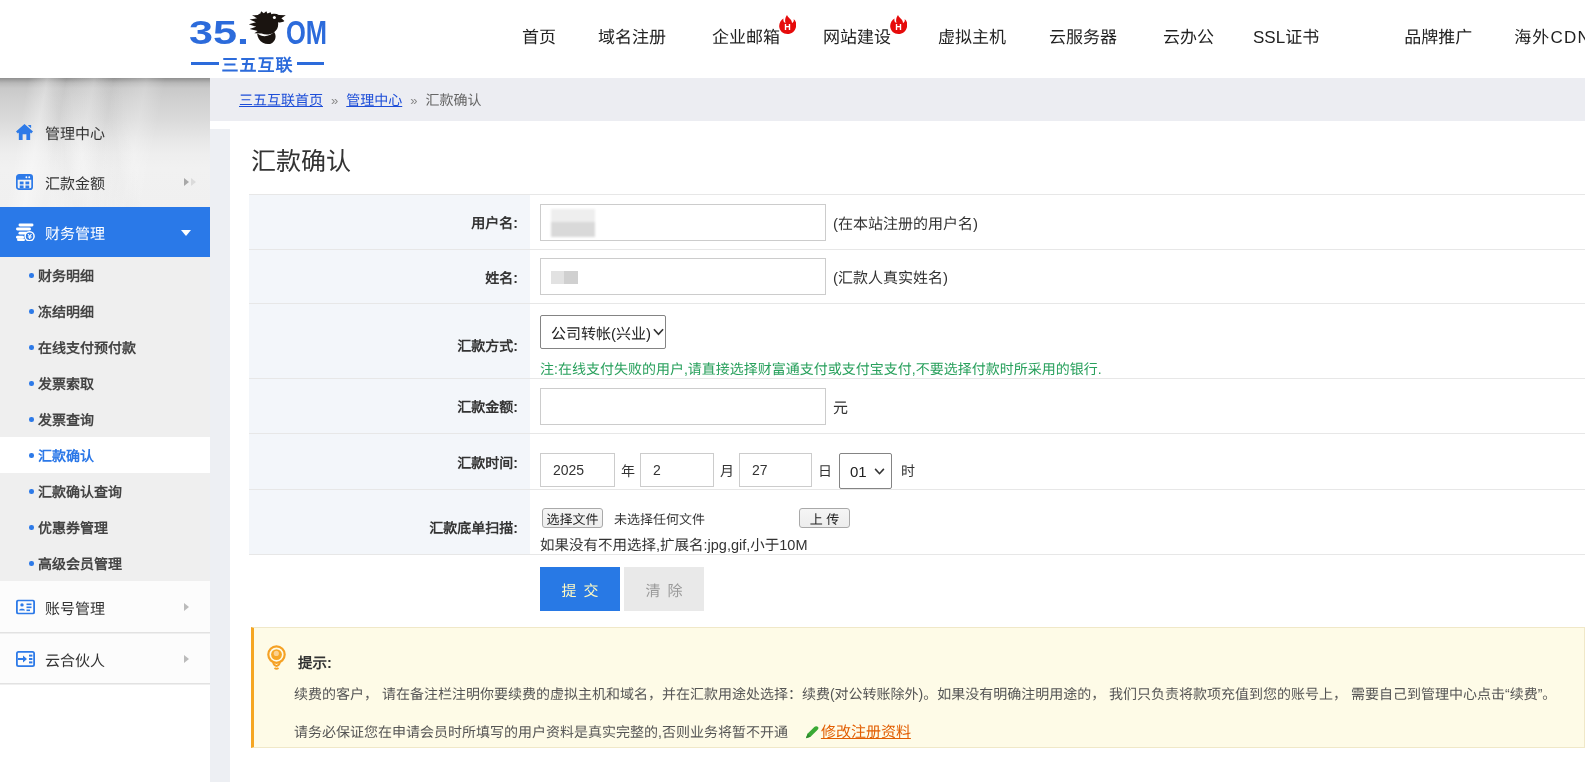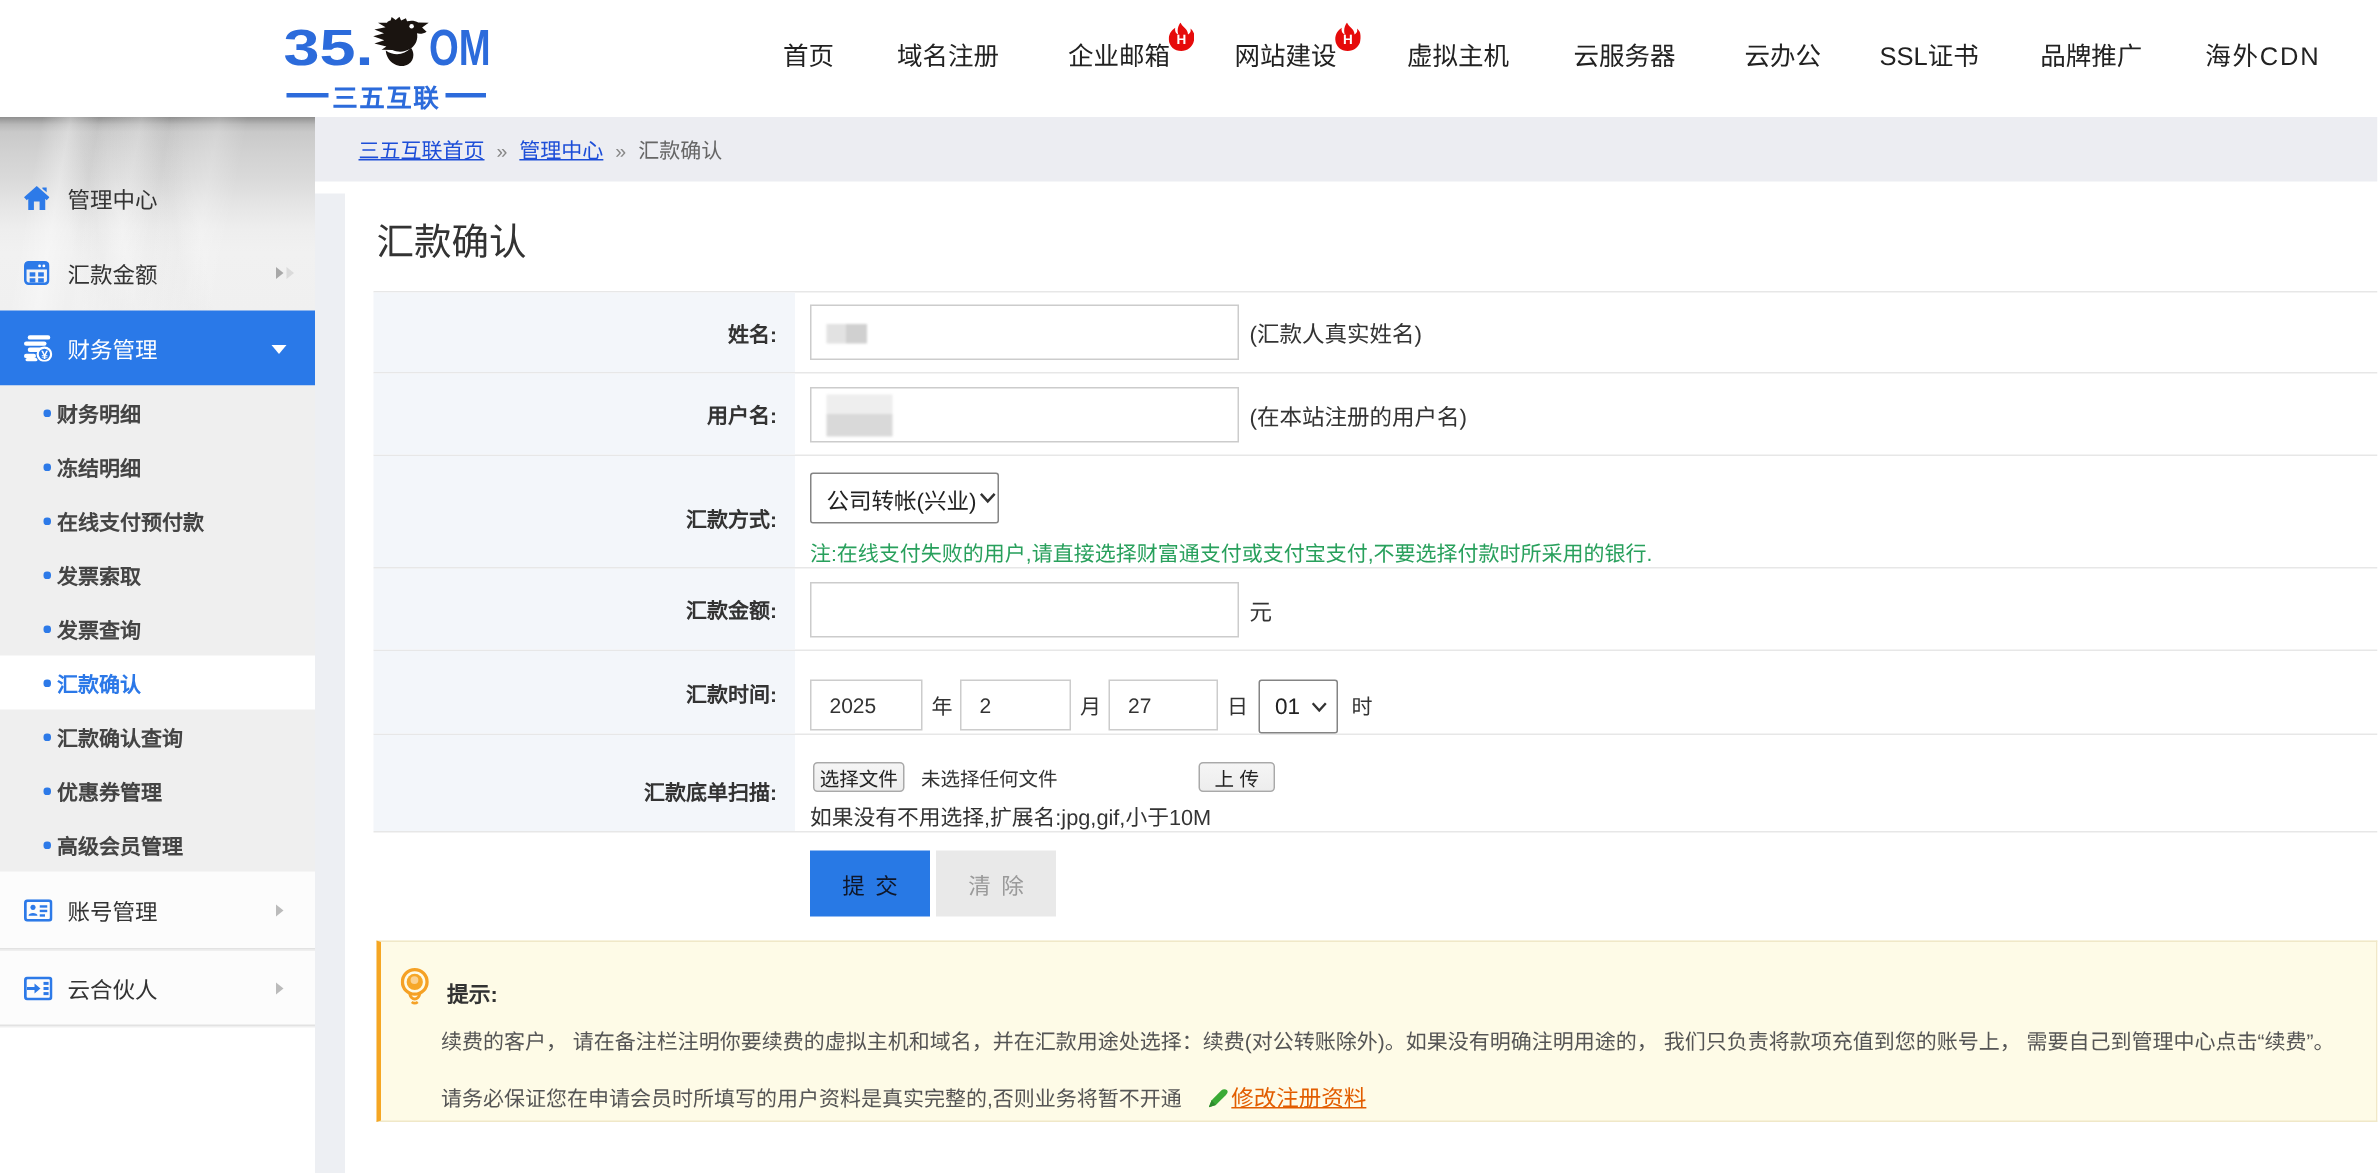--- a/index.html
+++ b/index.html
@@ -69,21 +69,21 @@
 .blur2 { position:absolute; left:10px; top:4px; width:44px; height:28px;
   background:linear-gradient(180deg,#eeeeee 0 46%,#d9d9d9 46% 100%); filter:blur(0.8px); }
 .sel { height:34px; border:1px solid #848484; border-radius:2px; background:#fff; display:inline-flex; align-items:center;
   padding:0 4px 0 10px; font-size:15px; color:#222; justify-content:space-between; white-space:nowrap; }
 .sel svg { margin-left:2px; flex:none; }
 .greennote { position:absolute; left:291px; top:54px; font-size:14px; color:#28a05c; }
 .tinp { height:34px; border:1px solid #ccc; font-size:14px; color:#333; display:inline-flex; align-items:center; padding-left:12px; }
 .tsep { margin:0 5px 0 6px; font-size:14px; line-height:36px; }
 .fbtn { height:20px; border:1px solid #a9a9a9; border-radius:3px; background:linear-gradient(#f5f5f5,#ededed); font-size:13px; color:#222;
   display:inline-flex; align-items:center; justify-content:center; }
-.btn-submit { position:absolute; left:310px; top:438px; width:80px; height:44px; background:#2879e5; color:#0f172a;
+.btn-submit { position:absolute; left:310px; top:438px; width:80px; height:44px; background:#2879e5; color:#fef9c3;
   font-size:15px; display:flex; align-items:center; justify-content:center; letter-spacing:7px; text-indent:7px; }
 .btn-clear { position:absolute; left:394px; top:438px; width:80px; height:44px; background:#e9e9e9; color:#9a9a9a;
   font-size:15px; display:flex; align-items:center; justify-content:center; letter-spacing:7px; text-indent:7px; }
 
 .notice { position:absolute; left:21px; top:498px; width:1334px; height:121px; background:#fefbe7;
   border:1px solid #f0e8c8; border-left:3px solid #f5a623; }
 .notice .tip-ic { position:absolute; left:13px; top:17px; width:19px; height:25px; }
 .notice .tip-t { position:absolute; left:44px; top:23px; font-size:14.5px; font-weight:bold; color:#333; }
 .notice p { position:absolute; left:40px; font-size:14px; color:#555; white-space:nowrap; }
 .notice .p1 { top:55px; }
@@ -114,21 +114,21 @@
         <span class="bar"></span>
       </div>
   </div>
   <div class="nav">
     <a style="margin-right:42px;">首页</a><a style="margin-right:46px;">域名注册</a><a style="margin-right:43px;">企业邮箱<svg class="hot" viewBox="0 0 17 19">
           <path fill="#e60b0b" d="M8,0 C9,3 13,4 13,8 C15,7 15,5 14.6,4 C17,6 18,9 17,12 C16,16.5 12.5,19 8.5,19 C4,19 0.5,16 0.2,11.5 C0,8 2,5 4.5,3.5 C4,6 5,7.5 6.5,8 C5.5,5 6.5,2 8,0 Z"></path>
           <text x="8.5" y="14.5" font-size="9" fill="#fff" text-anchor="middle" font-weight="bold" font-family="Liberation Sans">H</text>
         </svg></a><a style="margin-right:47px;">网站建设<svg class="hot" viewBox="0 0 17 19">
           <path fill="#e60b0b" d="M8,0 C9,3 13,4 13,8 C15,7 15,5 14.6,4 C17,6 18,9 17,12 C16,16.5 12.5,19 8.5,19 C4,19 0.5,16 0.2,11.5 C0,8 2,5 4.5,3.5 C4,6 5,7.5 6.5,8 C5.5,5 6.5,2 8,0 Z"></path>
           <text x="8.5" y="14.5" font-size="9" fill="#fff" text-anchor="middle" font-weight="bold" font-family="Liberation Sans">H</text>
-        </svg></a><a style="margin-right:43px;">虚拟主机</a><a style="margin-right:46px;">云服务器</a><a style="margin-right:39px;">云办公</a><a style="margin-right:41px;">SSL证书</a><a style="margin-right:42px;">品牌推广</a><a style="letter-spacing:1.2px;">海外CDN</a>
+        </svg></a><a style="margin-right:43px;">虚拟主机</a><a style="margin-right:46px;">云服务器</a><a style="margin-right:39px;">云办公</a><a style="margin-right:41px;">SSL证书</a><a style="margin-right:42px;margin-left:44px;">品牌推广</a><a style="letter-spacing:1.2px;">海外CDN</a>
   </div>
 </div>
 
 <div class="sidebar">
   <div class="m-item" style="top:29px;">
     <svg class="mi" viewBox="0 0 18 17">
         <path fill="#2d7ae8" d="M9,0 L18,8 L16,10 L15,9 L15,17 L11,17 L11,11 L7,11 L7,17 L3,17 L3,9 L2,10 L0,8 Z M13,1 L16,1 L16,4.5 L13,2 Z"></path>
       </svg>
     <span class="mt">管理中心</span>
   </div>
@@ -228,36 +228,36 @@
 
 <div class="crumb">
   <div class="in"><a>三五互联首页</a><span class="sep">»</span><a>管理中心</a><span class="sep">»</span><span>汇款确认</span></div>
 </div>
 <div class="gutter"></div>
 
 <div class="content">
   <h1 class="title">汇款确认</h1>
 
   <div class="ftable">
+    <div class="frow" style="height:55px;">
+      <div class="flabel">用户名:</div>
+      <div class="fval">
+          <span class="inp">
+            <span class="blur2"></span>
+          </span>
+          <span class="after-note">(在本站注册的用户名)</span>
+        </div>
+    </div>
     <div class="frow" style="height:54px;">
       <div class="flabel">姓名:</div>
       <div class="fval">
           <span class="inp">
             <span class="blur1"></span>
           </span>
           <span class="after-note">(汇款人真实姓名)</span>
-        </div>
-    </div>
-    <div class="frow" style="height:55px;">
-      <div class="flabel">用户名:</div>
-      <div class="fval">
-          <span class="inp">
-            <span class="blur2"></span>
-          </span>
-          <span class="after-note">(在本站注册的用户名)</span>
         </div>
     </div>
     <div class="frow" style="height:75px; position:relative;">
       <div class="flabel" style="padding-top:8px;">汇款方式:</div>
       <div class="fval" style="align-items:flex-start; padding-top:11px;">
         <span class="sel" style="width:126px;">公司转帐(兴业)<svg width="11" height="8" viewBox="0 0 12 8">
               <path d="M1,1 L6,6.5 L11,1" fill="none" stroke="#333" stroke-width="1.8"></path>
             </svg></span>
       </div>
       <div class="greennote">注:在线支付失败的用户,请直接选择财富通支付或支付宝支付,不要选择付款时所采用的银行.</div>

